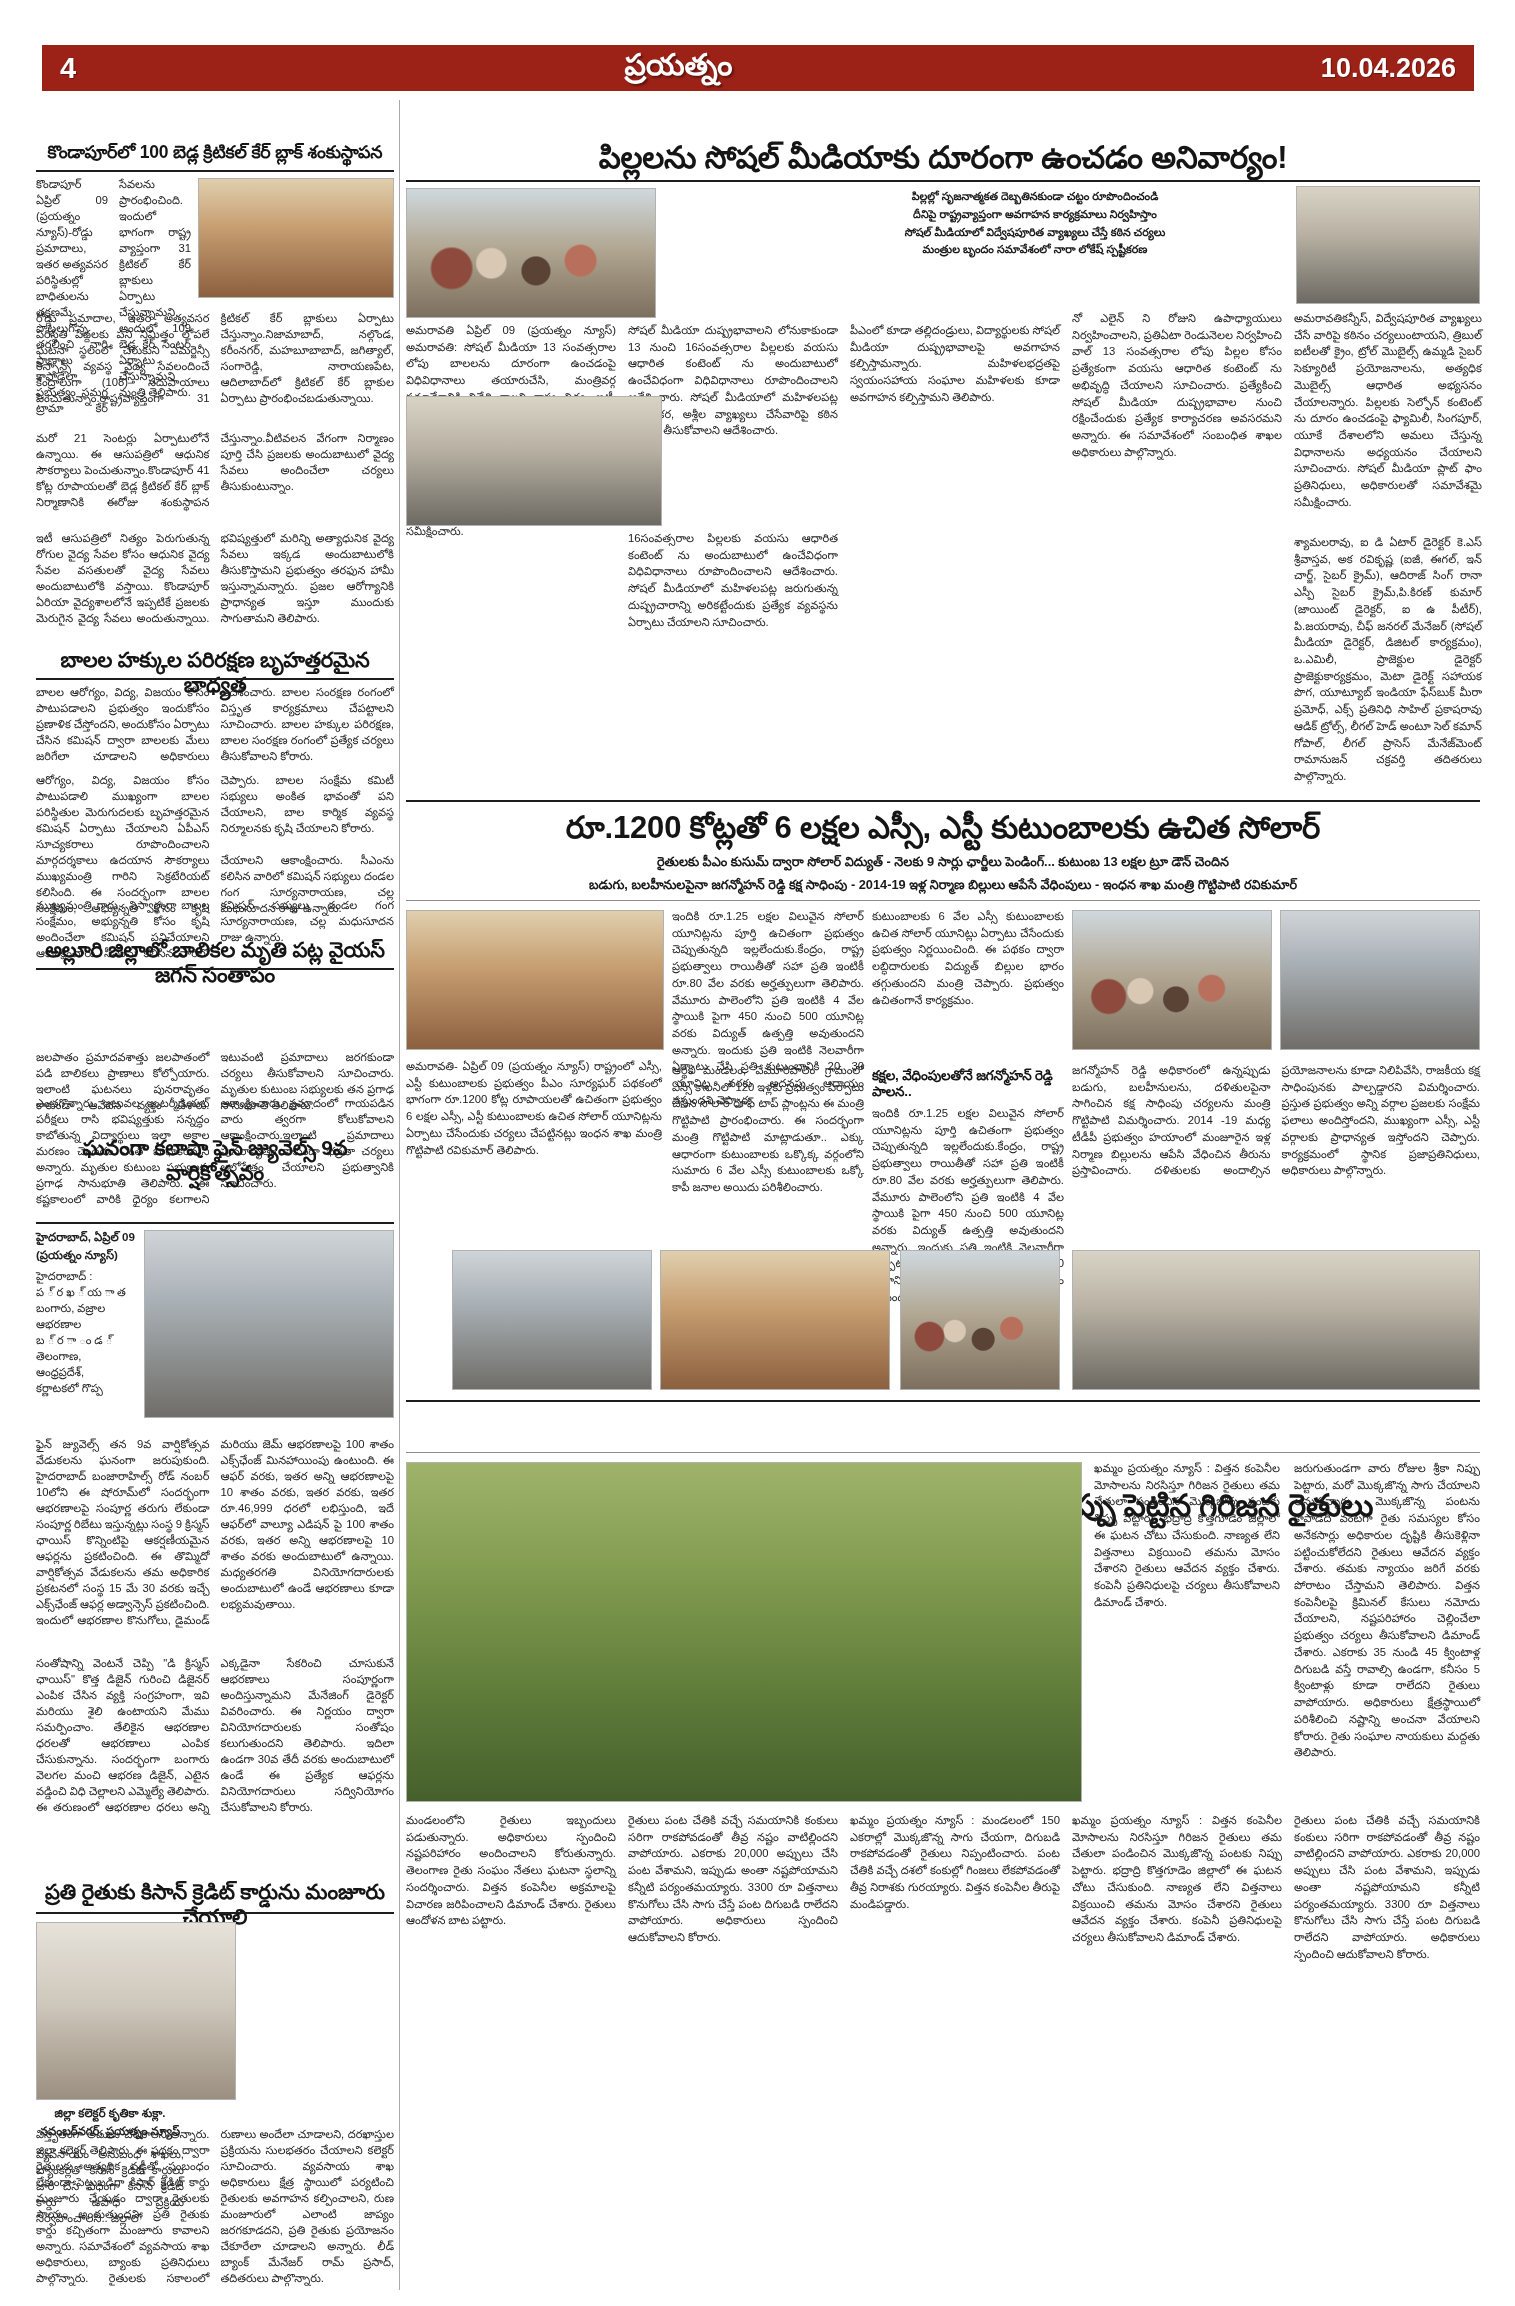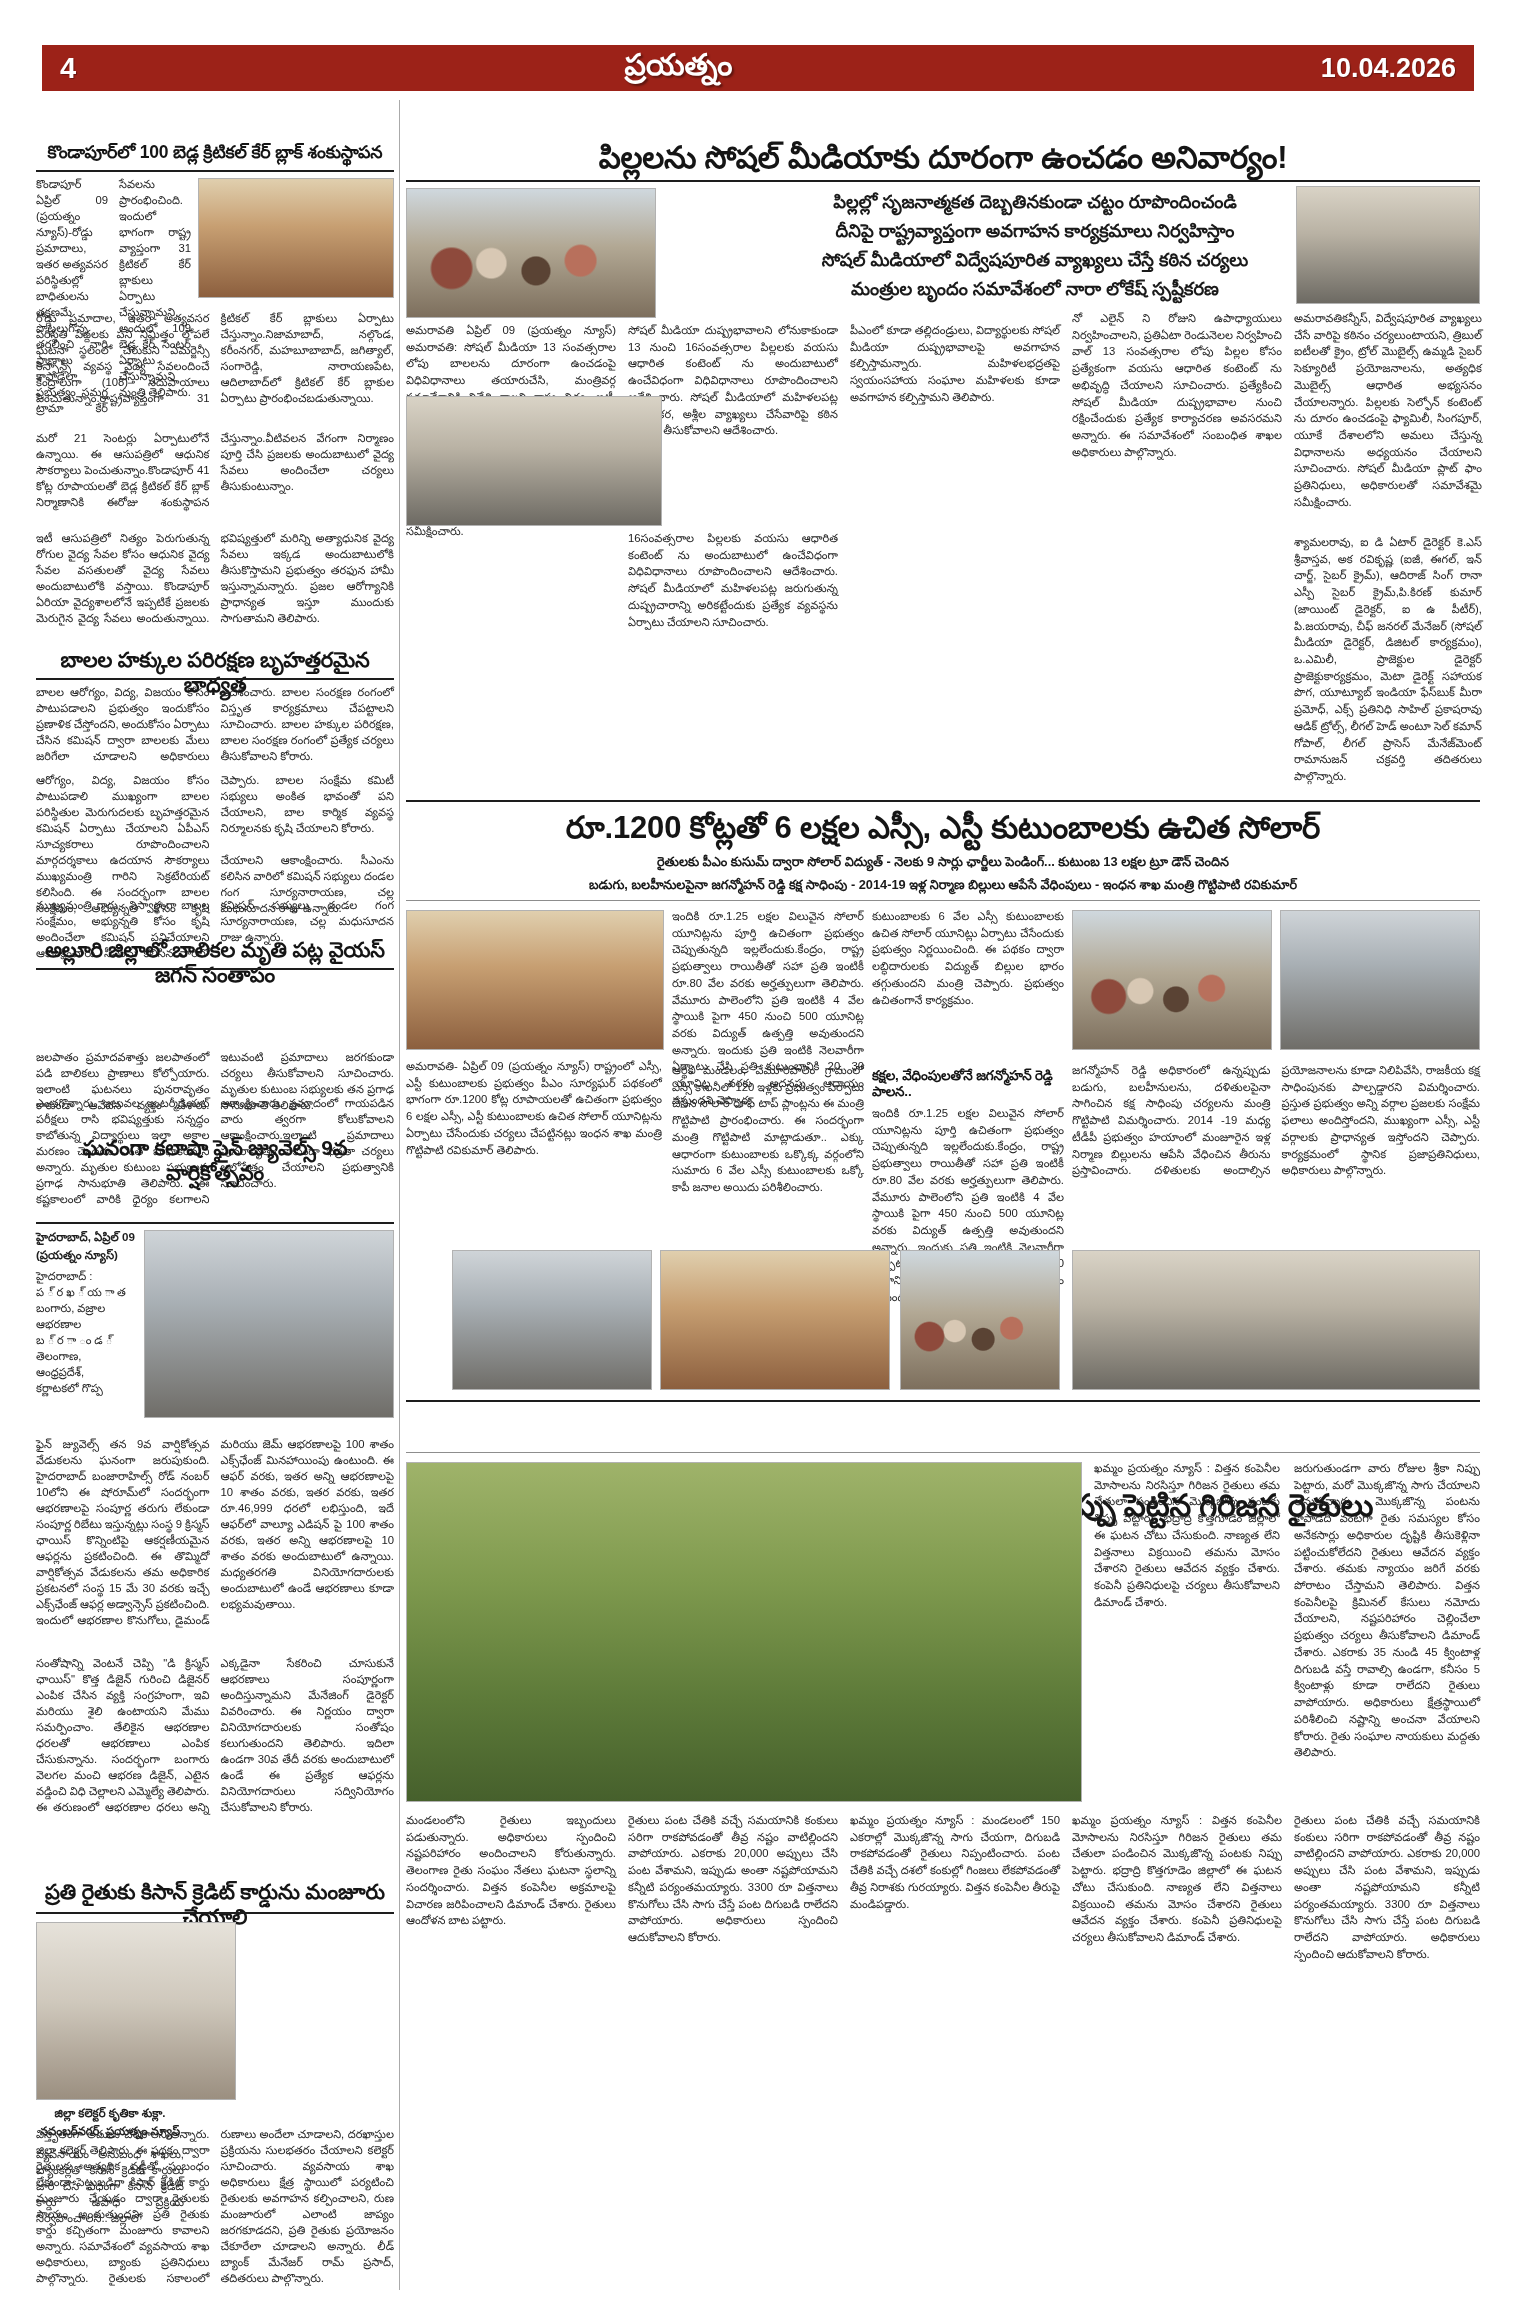--- a/index.html
+++ b/index.html
@@ -145,21 +145,21 @@
   .hrule {
     position: absolute;
     height: 1.5px;
     background: #1d1d1d;
   }
   .hrule.light { height:1px; background:#8d8d8d; }
 
   .center { text-align: center; }
   .subhead-block {
     text-align: center;
-    font-size: 18px;
+    font-size: 11px;
     font-weight: bold;
     line-height: 1.62;
     color: #1a1a1a;
   }
   .dek {
     text-align: center;
     font-size: 12.8px;
     font-weight: bold;
     color: #1a1a1a;
     line-height: 1.55;

